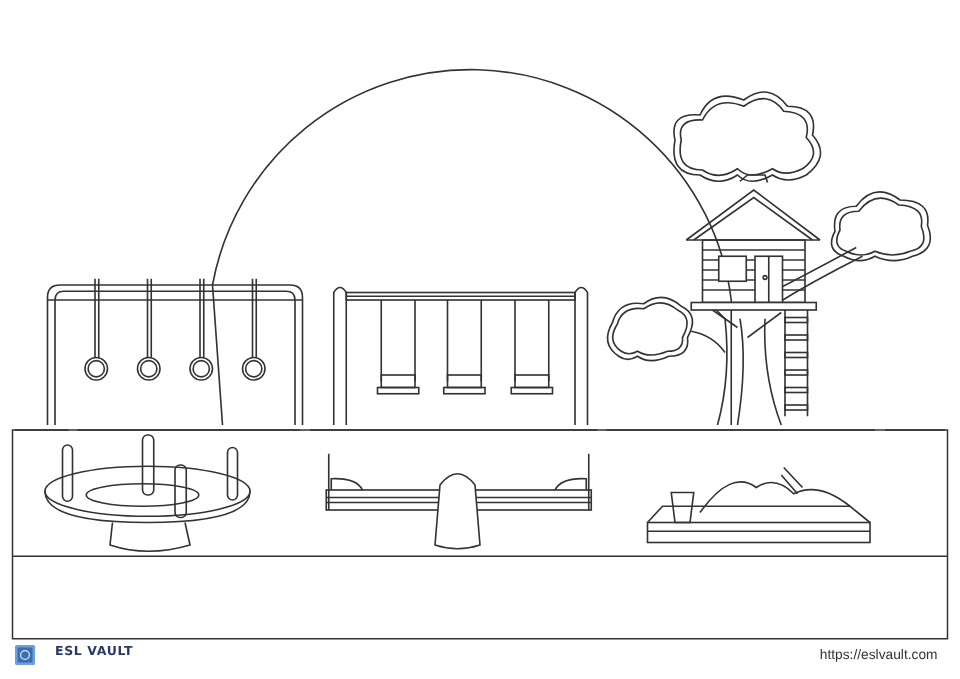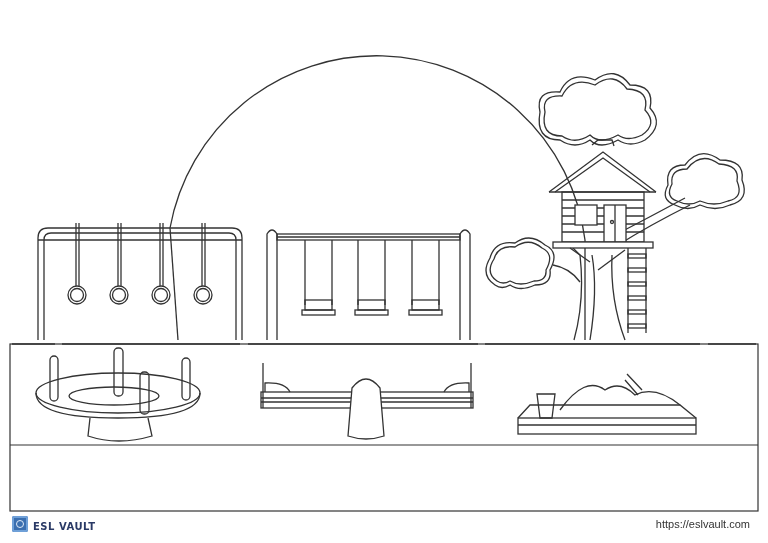--- a/index.html
+++ b/index.html
@@ -1,18 +1,18 @@
 <!DOCTYPE html>
 <html><head>
 <meta charset="utf-8">
 <style>
   html, body { margin:0; padding:0; background:#ffffff; }
   body { width:768px; height:543px; position:relative; overflow:hidden; font-family:"Liberation Sans", sans-serif; }
   #art { position:absolute; left:0; top:0; width:768px; height:543px; }
-  .footer-logo { position:absolute; left:12px; top:516px; display:flex; align-items:flex-end; gap:5px; }
+  .footer-logo { position:absolute; left:12px; top:516px; display:flex; align-items:flex-start; gap:16px; }
   .logo-badge { width:16px; height:16px; background:#3b6fb0; border-radius:2px; position:relative; box-shadow: inset 0 0 0 2px #6fa0d8; }
   .logo-badge::after { content:""; position:absolute; left:4px; top:4px; width:6px; height:6px; border:1.5px solid #dfeaf7; border-radius:50%; }
   .logo-text { font-family:"DejaVu Sans", sans-serif; font-weight:bold; font-size:10px; color:#2a3a66; letter-spacing:0.5px; }
   .footer-url { position:absolute; right:18px; top:518px; font-size:11px; color:#333;text-align:right; }
 </style>
 </head>
 <body>
 
 <svg id="art" viewBox="0 0 768 543" xmlns="http://www.w3.org/2000/svg" fill="none" stroke="#333" stroke-width="1.3">
 

